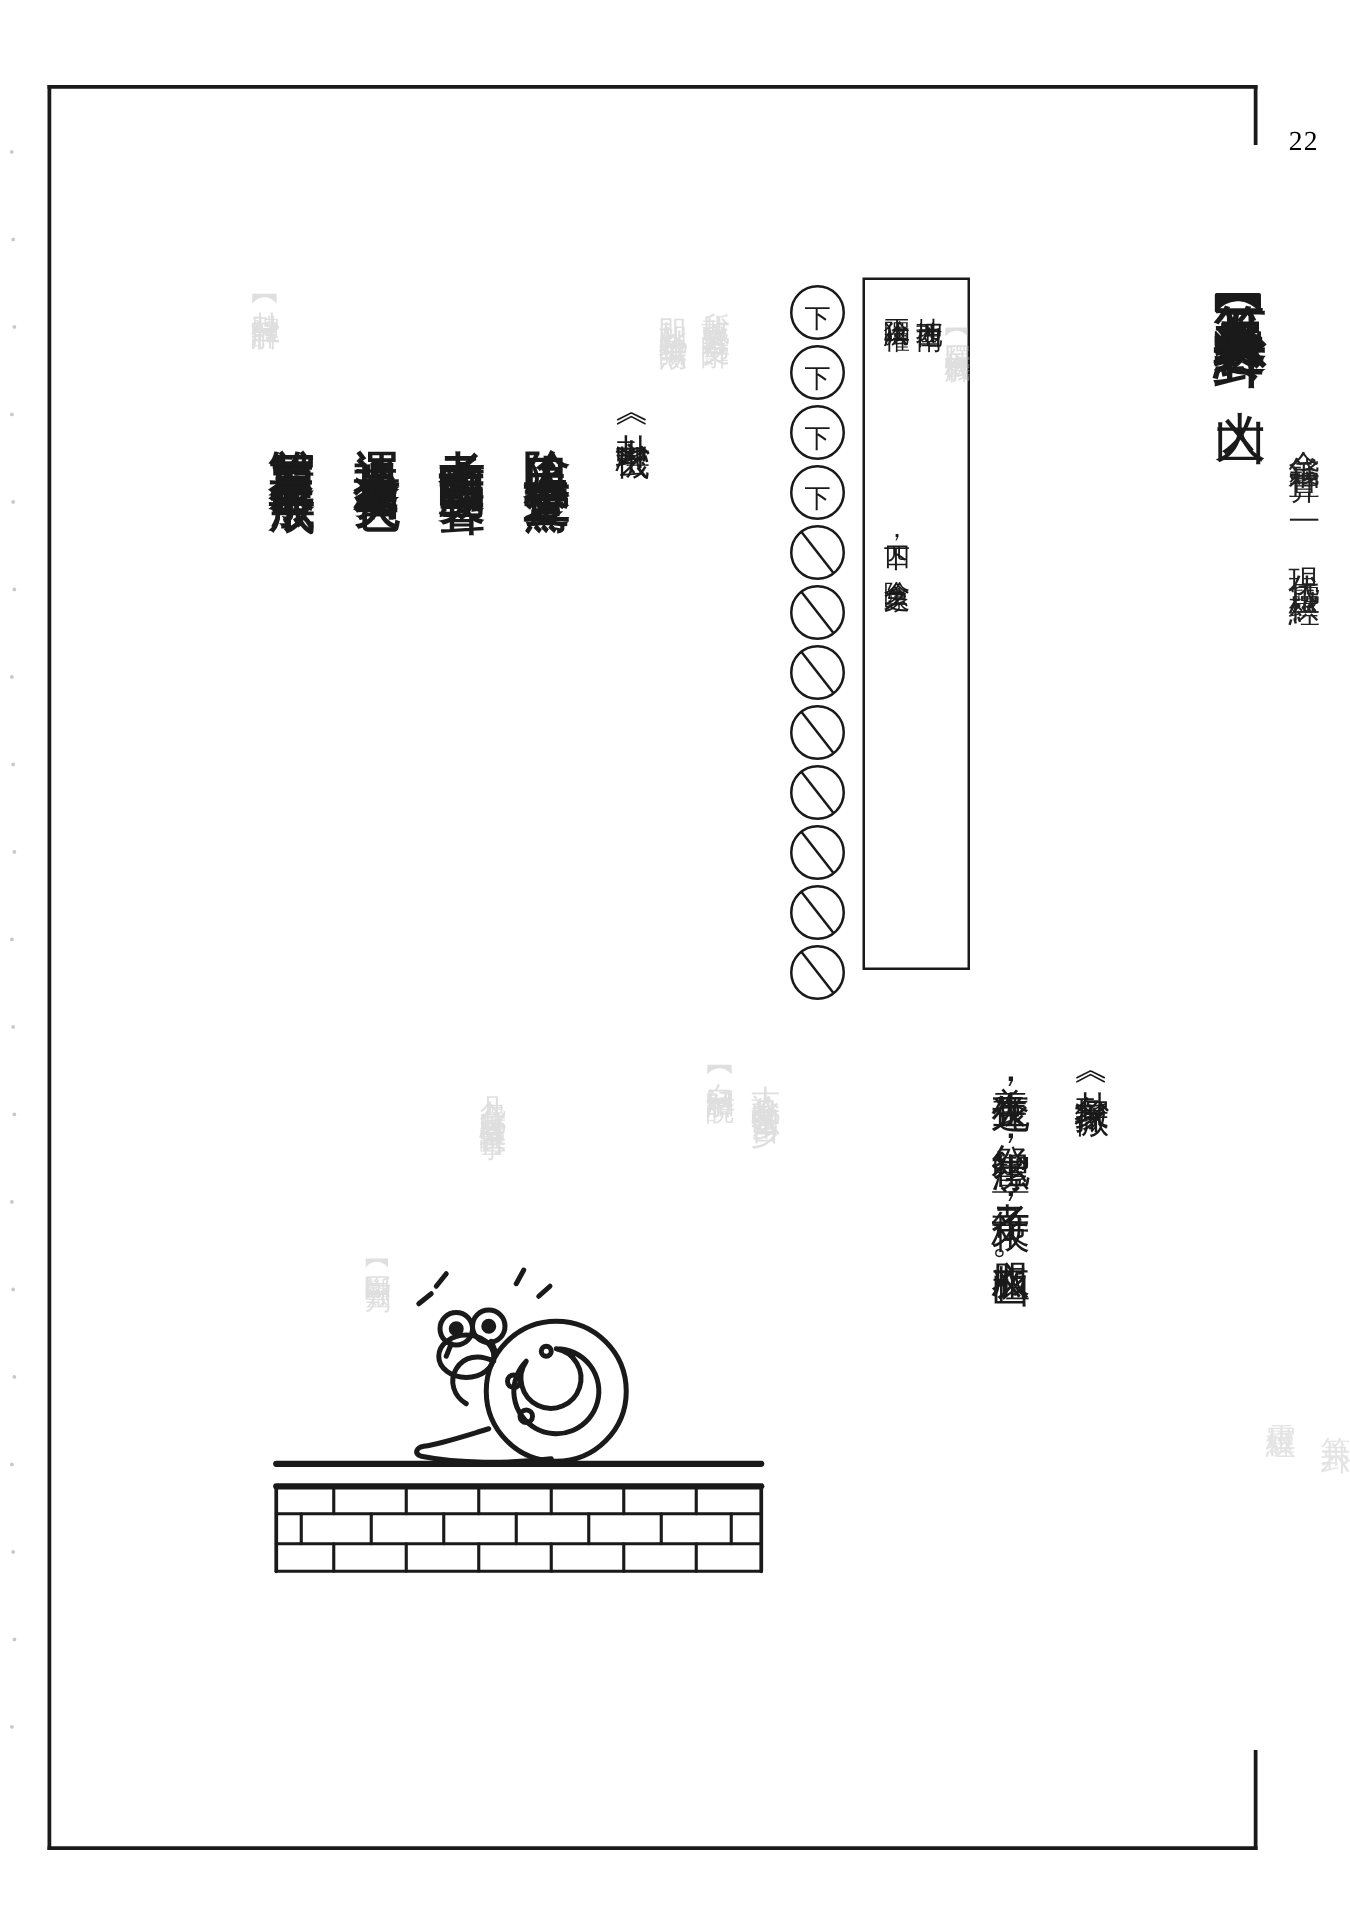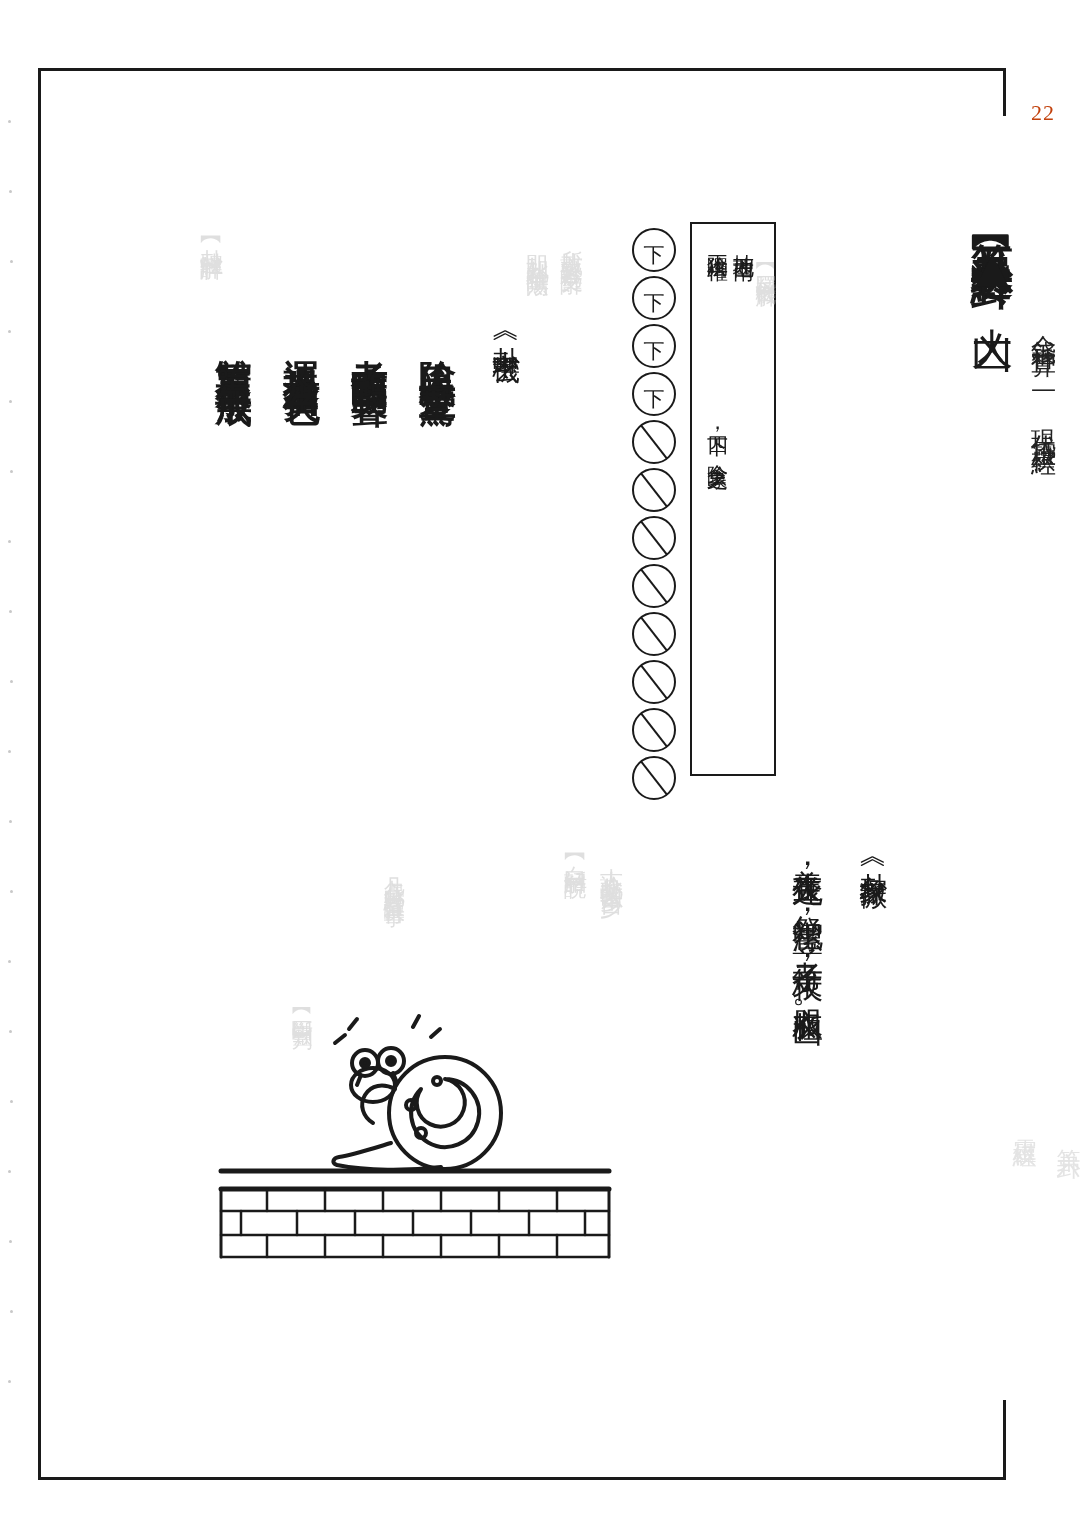--- a/index.html
+++ b/index.html
@@ -51,22 +51,22 @@
     left: 1008px;
     top: 100px;
     width: 70px;
     height: 600px;
     text-align: center;
   }
   .page-number {
     font-family: "Liberation Serif", serif;
     font-size: 22px;
     letter-spacing: 1px;
-    color: #c2410c;
-    margin-bottom: 16px;
+    color: #000000;
+    margin-bottom: 41px;
   }
   .running-head {
     writing-mode: vertical-rl;
     text-orientation: upright;
     font-size: 25px;
     letter-spacing: 6px;
     line-height: 1.1;
     color: #222;
     margin: 0 auto;
     height: 470px;

